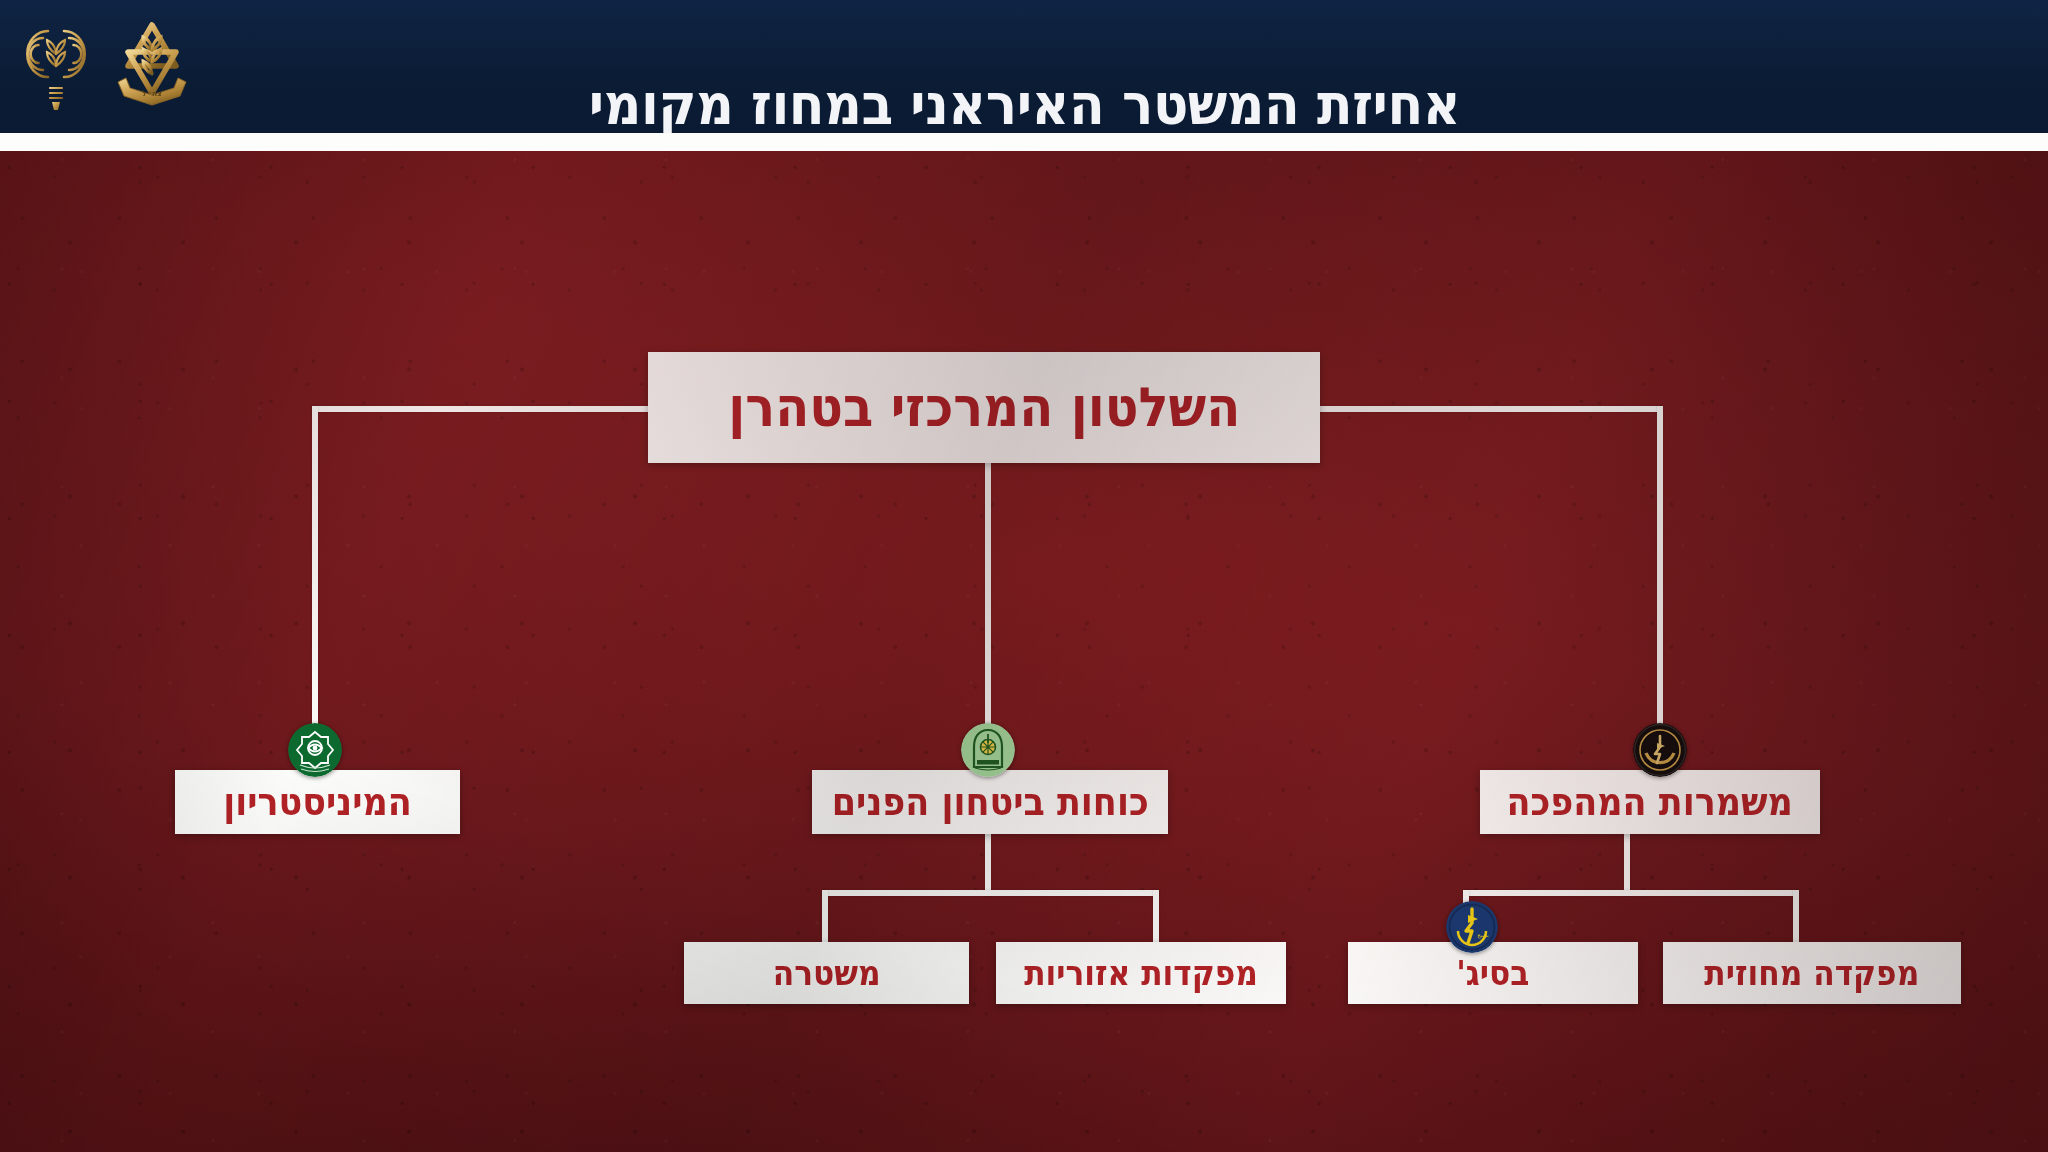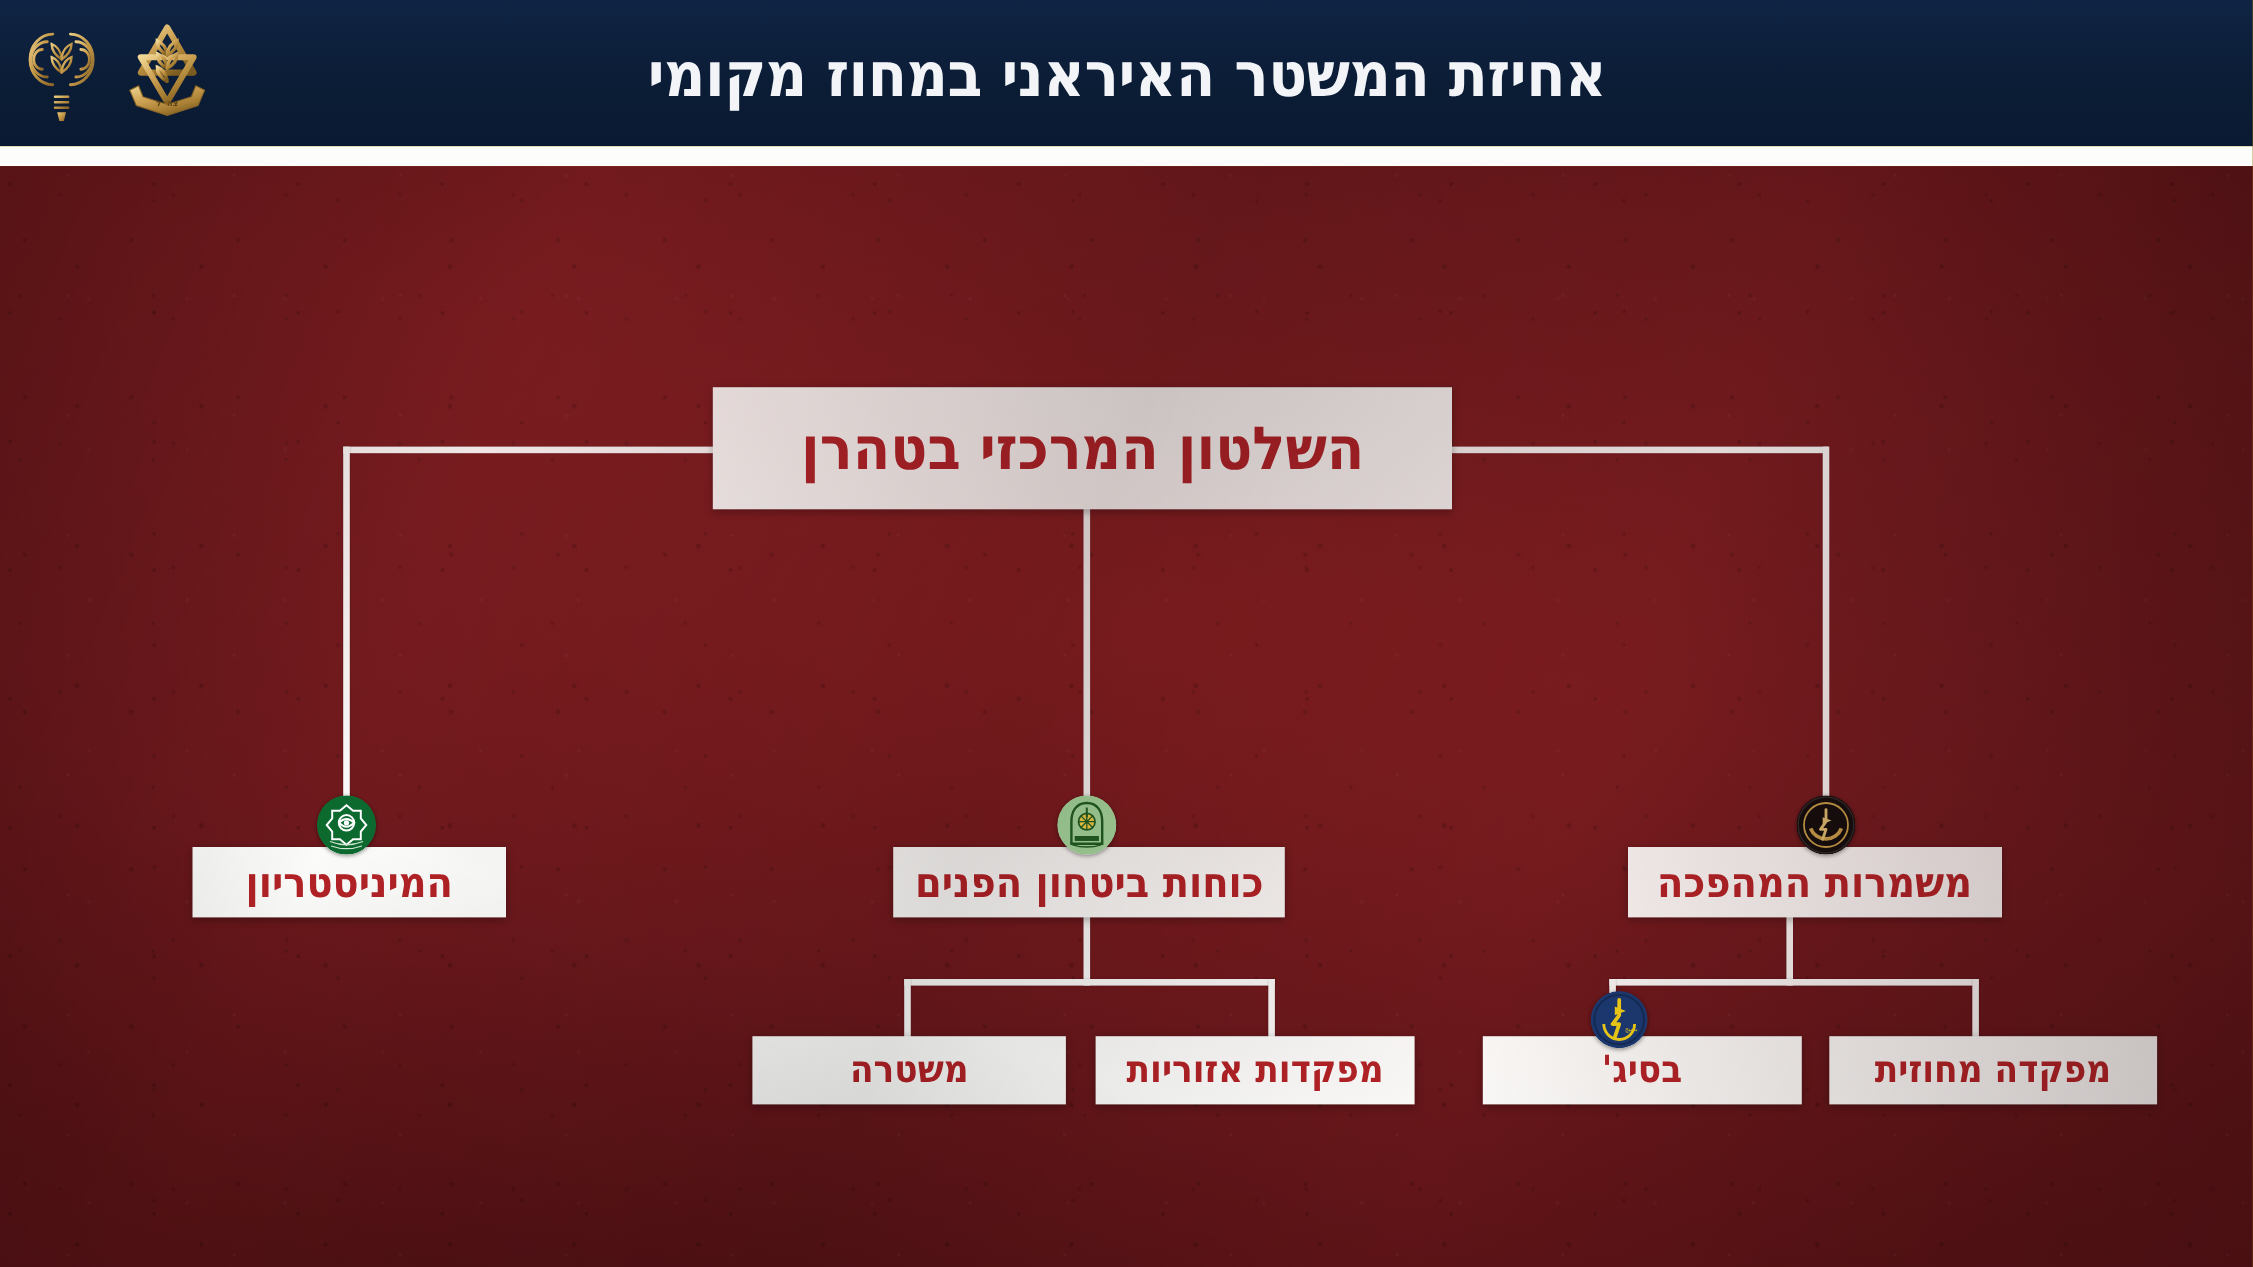--- a/index.html
+++ b/index.html
@@ -8,21 +8,21 @@
   html, body {
     width:2048px; height:1152px;
     overflow:hidden;
     font-family:"Liberation Sans", "DejaVu Sans", sans-serif;
     background:#000;
   }
 
   #stage {
     position:relative;
     width:2048px; height:1152px;
-    background:#eab308;
+    background:#ef4444;
   }
 
   
   #header {
     position:absolute; left:0; top:0;
     width:2048px; height:133px;
     background:linear-gradient(180deg,#0f2444 0%,#0b1c35 60%,#0a1a32 100%);
     display:flex; align-items:center;
   }
 
@@ -31,21 +31,21 @@
     width:180px; height:116px;
     display:flex; align-items:center; gap:14px;
     direction:ltr;
   }
 
   .logo-wrap { display:block; }
 
   #header-title {
     position:absolute;
     left:0; right:0; top:0; bottom:0;
-    display:flex; align-items:center; justify-content:center;
+    display:flex; align-items:flex-end; justify-content:center;
     padding-right:0; padding-left:0;
     padding-top:4px;
   }
   #header-title .t {
     color:#f2f4f8;
     font-size:56px;
     font-weight:bold;
     letter-spacing:-0.5px;
     text-align:center;
     line-height:1;

